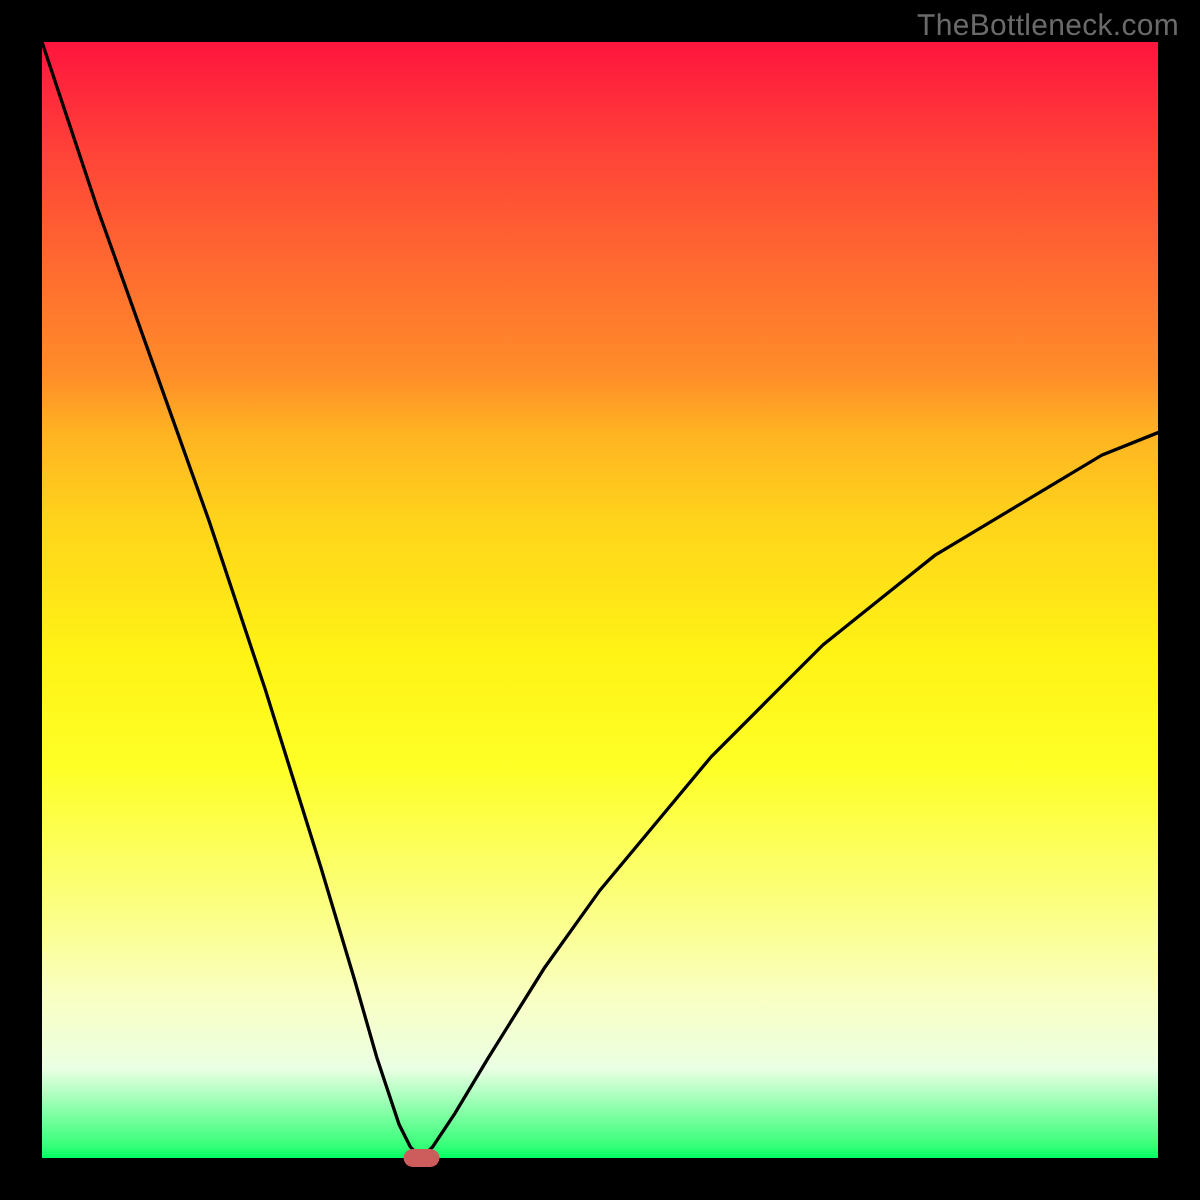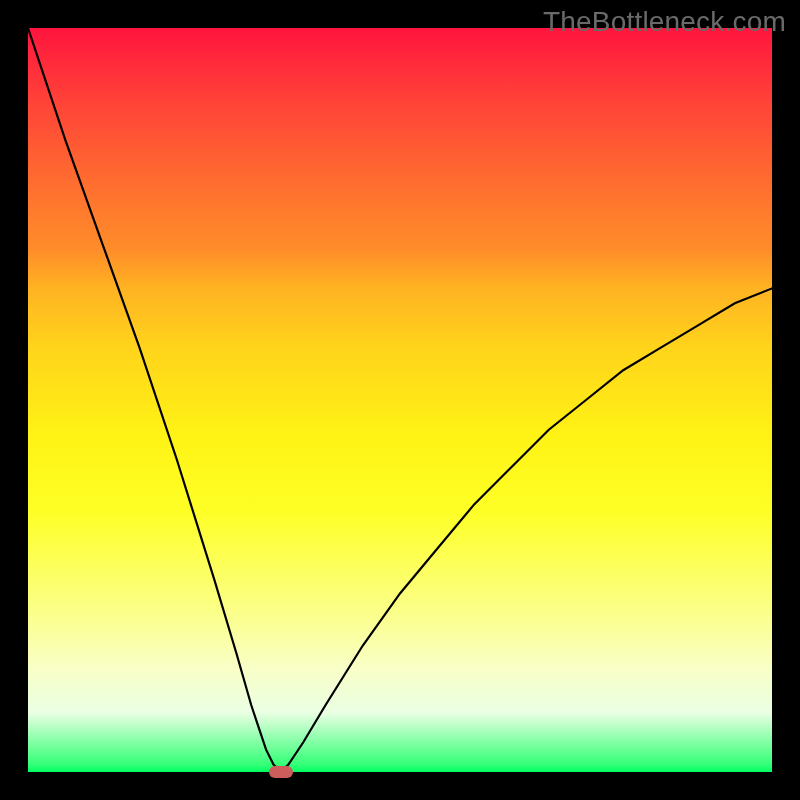--- a/index.html
+++ b/index.html
@@ -30,21 +30,21 @@
       #eaffe3 92%,
       #34ff77 99%,
       #00ff62 100%
     );
   }
   .watermark {
     position: absolute;
     top: 6px;
     right: 14px;
     font-family: Arial, Helvetica, sans-serif;
-    font-size: 28px;
+    font-size: 20px;
     color: #6a6a6a;
     letter-spacing: 0.2px;
     z-index: 5;
   }
   svg.curve {
     position: absolute;
     left: 0; top: 0;
     width: 100%; height: 100%;
     z-index: 3;
   }

